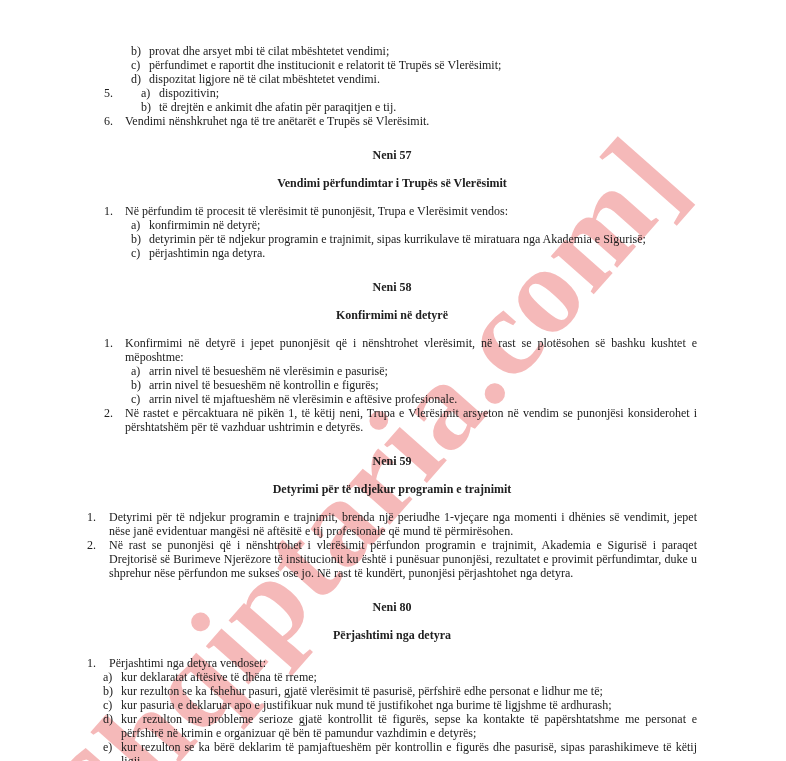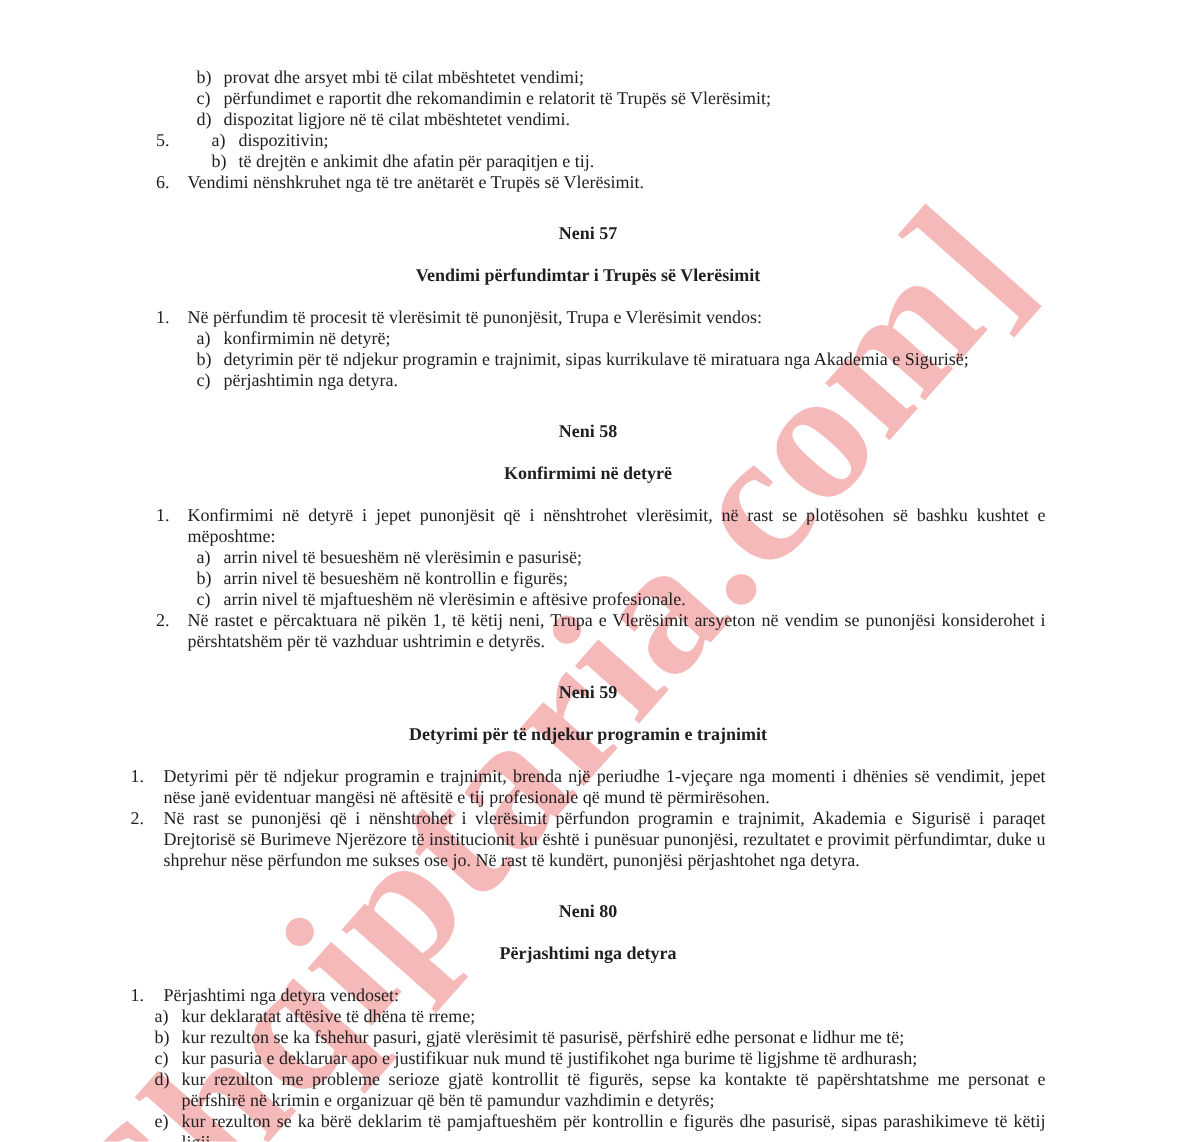--- a/index.html
+++ b/index.html
@@ -55,21 +55,21 @@
     margin: 0 0 14px 0;
   }
 </style>
 </head>
 <body>
 
 <div class="page">
   <div class="watermark">Shqiptaria.com]</div>
   <div class="doc">
       <div class="item l2"><span class="marker">b)</span><span class="txt">provat dhe arsyet mbi të cilat mbështetet vendimi;</span></div>
-      <div class="item l2"><span class="marker">c)</span><span class="txt">përfundimet e raportit dhe rekomandimin e relatorit të Trupës së Vlerësimit;</span></div>
+      <div class="item l2"><span class="marker">c)</span><span class="txt">përfundimet e raportit dhe institucionit e relatorit të Trupës së Vlerësimit;</span></div>
       <div class="item l2"><span class="marker">d)</span><span class="txt">dispozitat ligjore në të cilat mbështetet vendimi.</span></div>
       <div class="item l1"><span class="marker">5.</span></div>
       <div class="item l3"><span class="marker">a)</span><span class="txt">dispozitivin;</span></div>
       <div class="item l3"><span class="marker">b)</span><span class="txt">të drejtën e ankimit dhe afatin për paraqitjen e tij.</span></div>
       <div class="item l1"><span class="marker">6.</span><span class="txt">Vendimi nënshkruhet nga të tre anëtarët e Trupës së Vlerësimit.</span></div>
       <section class="article">
         <div class="article-number">Neni 57</div>
         <div class="article-title">Vendimi përfundimtar i Trupës së Vlerësimit</div>
         <div class="item l1"><span class="marker">1.</span><span class="txt">Në përfundim të procesit të vlerësimit të punonjësit, Trupa e Vlerësimit vendos:</span></div>
         <div class="item l2"><span class="marker">a)</span><span class="txt">konfirmimin në detyrë;</span></div>

